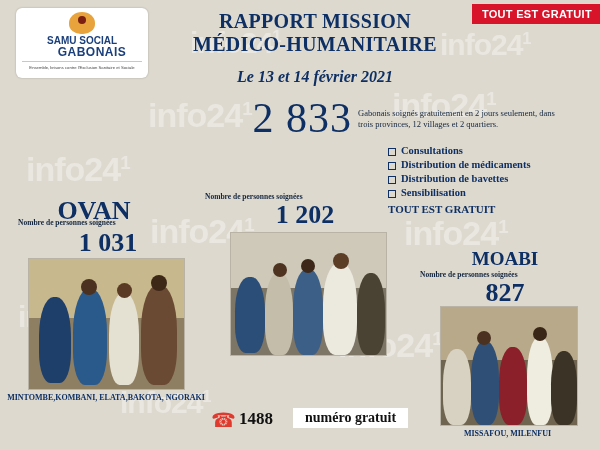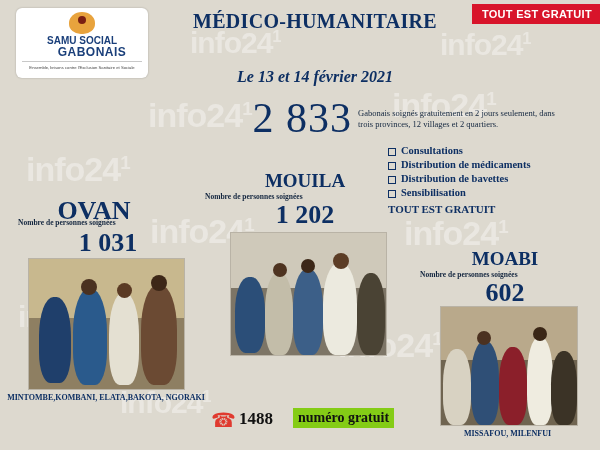--- a/index.html
+++ b/index.html
@@ -249,25 +249,25 @@
     left: 34px;
     top: 4px;
     font-size: 17px;
     font-weight: bold;
     color: #111;
   }
   #phone .gratuit {
     position: absolute;
     left: 88px;
     top: 3px;
-    background: #84cc16;
+    background: #ffffff;
     color: #111;
     font-size: 14px;
     font-weight: bold;
-    padding: 2px 5px;
+    padding: 2px 12px;
     font-family: "Liberation Serif", serif;
   }
 </style>
 </head>
 <body>
 
 <div id="poster">
 
   <div id="watermark-layer">
       <div class="wm" style="left: 38px; top: 4px; font-size: 34px;">info24<span class="sup">1</span></div>
@@ -286,20 +286,21 @@
   <div id="logo">
     <div class="emblem"></div>
     <div class="l1">SAMU SOCIAL</div>
     <div class="l2">GABONAIS</div>
     <div class="l3">Ensemble, brisons contre l'Exclusion Sanitaire et Sociale</div>
   </div>
 
   <div id="free-badge">TOUT EST GRATUIT</div>
 
   <div id="title">
+    <div>RAPPORT MISSION</div>
     <div>MÉDICO-HUMANITAIRE</div>
   </div>
   <div id="date">Le 13 et 14 février 2021</div>
 
   <div id="bignum">2 833</div>
   <div id="bignum-desc">Gabonais soignés gratuitement en 2 jours seulement, dans trois provinces, 12 villages et 2 quartiers.</div>
 
   <div id="bullets">
     <div class="row"><span class="box"></span><span>Consultations</span></div>
     <div class="row"><span class="box"></span><span>Distribution  de médicaments</span></div>
@@ -319,41 +320,40 @@
     <div class="blob" style="left:44px; top:30px; width:34px; height:96px; background:#2a5a8c;"></div>
     <div class="blob" style="left:80px; top:34px; width:30px; height:92px; background:#e4e0d2;"></div>
     <div class="blob" style="left:112px; top:26px; width:36px; height:100px; background:#6b4a33;"></div>
     <div class="blob" style="left:52px; top:20px; width:16px; height:16px; border-radius:50%; background:#4a3120;"></div>
     <div class="blob" style="left:88px; top:24px; width:15px; height:15px; border-radius:50%; background:#5a3a24;"></div>
     <div class="blob" style="left:122px; top:16px; width:16px; height:16px; border-radius:50%; background:#3d2717;"></div>
   </div>
 
   <div class="city-villages" style="left:6px; top:392px; width:200px;">MINTOMBE,KOMBANI, ELATA,BAKOTA, NGORAKI</div>
 
-  <div class="city-name" style="left:205px; top:170px; width:200px; font-size:19px;">MOUILA</div>
   <div class="city-sub" style="left:205px; top:192px; width:200px;">Nombre de personnes soignées</div>
   <div class="city-num" style="left:205px; top:200px; width:200px; font-size:26px;">1 202</div>
 
   <div class="photo" style="left:230px; top:232px; width:155px; height:122px;">
     <div class="sky" style="background:#cfc9ba;"></div>
     <div class="ground" style="background:#7d7566;"></div>
     <div class="blob" style="left:4px; top:44px; width:30px; height:76px; background:#2b4e78;"></div>
     <div class="blob" style="left:34px; top:40px; width:28px; height:82px; background:#c3bda9;"></div>
     <div class="blob" style="left:62px; top:36px; width:30px; height:86px; background:#3c5f88;"></div>
     <div class="blob" style="left:92px; top:30px; width:34px; height:92px; background:#eceadf;"></div>
     <div class="blob" style="left:126px; top:40px; width:28px; height:82px; background:#4a4334;"></div>
     <div class="blob" style="left:42px; top:30px; width:14px; height:14px; border-radius:50%; background:#4e3320;"></div>
     <div class="blob" style="left:70px; top:26px; width:14px; height:14px; border-radius:50%; background:#3c2718;"></div>
     <div class="blob" style="left:102px; top:20px; width:16px; height:16px; border-radius:50%; background:#5c3d26;"></div>
   </div>
 
 
   <div class="city-name" style="left:420px; top:248px; width:170px; font-size:19px;">MOABI</div>
   <div class="city-sub" style="left:420px; top:270px; width:170px;">Nombre de personnes soignées</div>
-  <div class="city-num" style="left:420px; top:278px; width:170px; font-size:26px;">602</div>
+  <div class="city-num" style="left:420px; top:278px; width:170px; font-size:26px;">827</div>
 
   <div class="photo" style="left:440px; top:306px; width:136px; height:118px;">
     <div class="sky" style="background:#b9a98b;"></div>
     <div class="ground" style="background:#6f6450;"></div>
     <div class="blob" style="left:2px; top:42px; width:28px; height:76px; background:#d8d2c2;"></div>
     <div class="blob" style="left:30px; top:34px; width:28px; height:84px; background:#2f4f76;"></div>
     <div class="blob" style="left:58px; top:40px; width:28px; height:78px; background:#8b1f2a;"></div>
     <div class="blob" style="left:86px; top:30px; width:26px; height:88px; background:#efece0;"></div>
     <div class="blob" style="left:110px; top:44px; width:26px; height:74px; background:#3b3326;"></div>
     <div class="blob" style="left:36px; top:24px; width:14px; height:14px; border-radius:50%; background:#4b3120;"></div>

